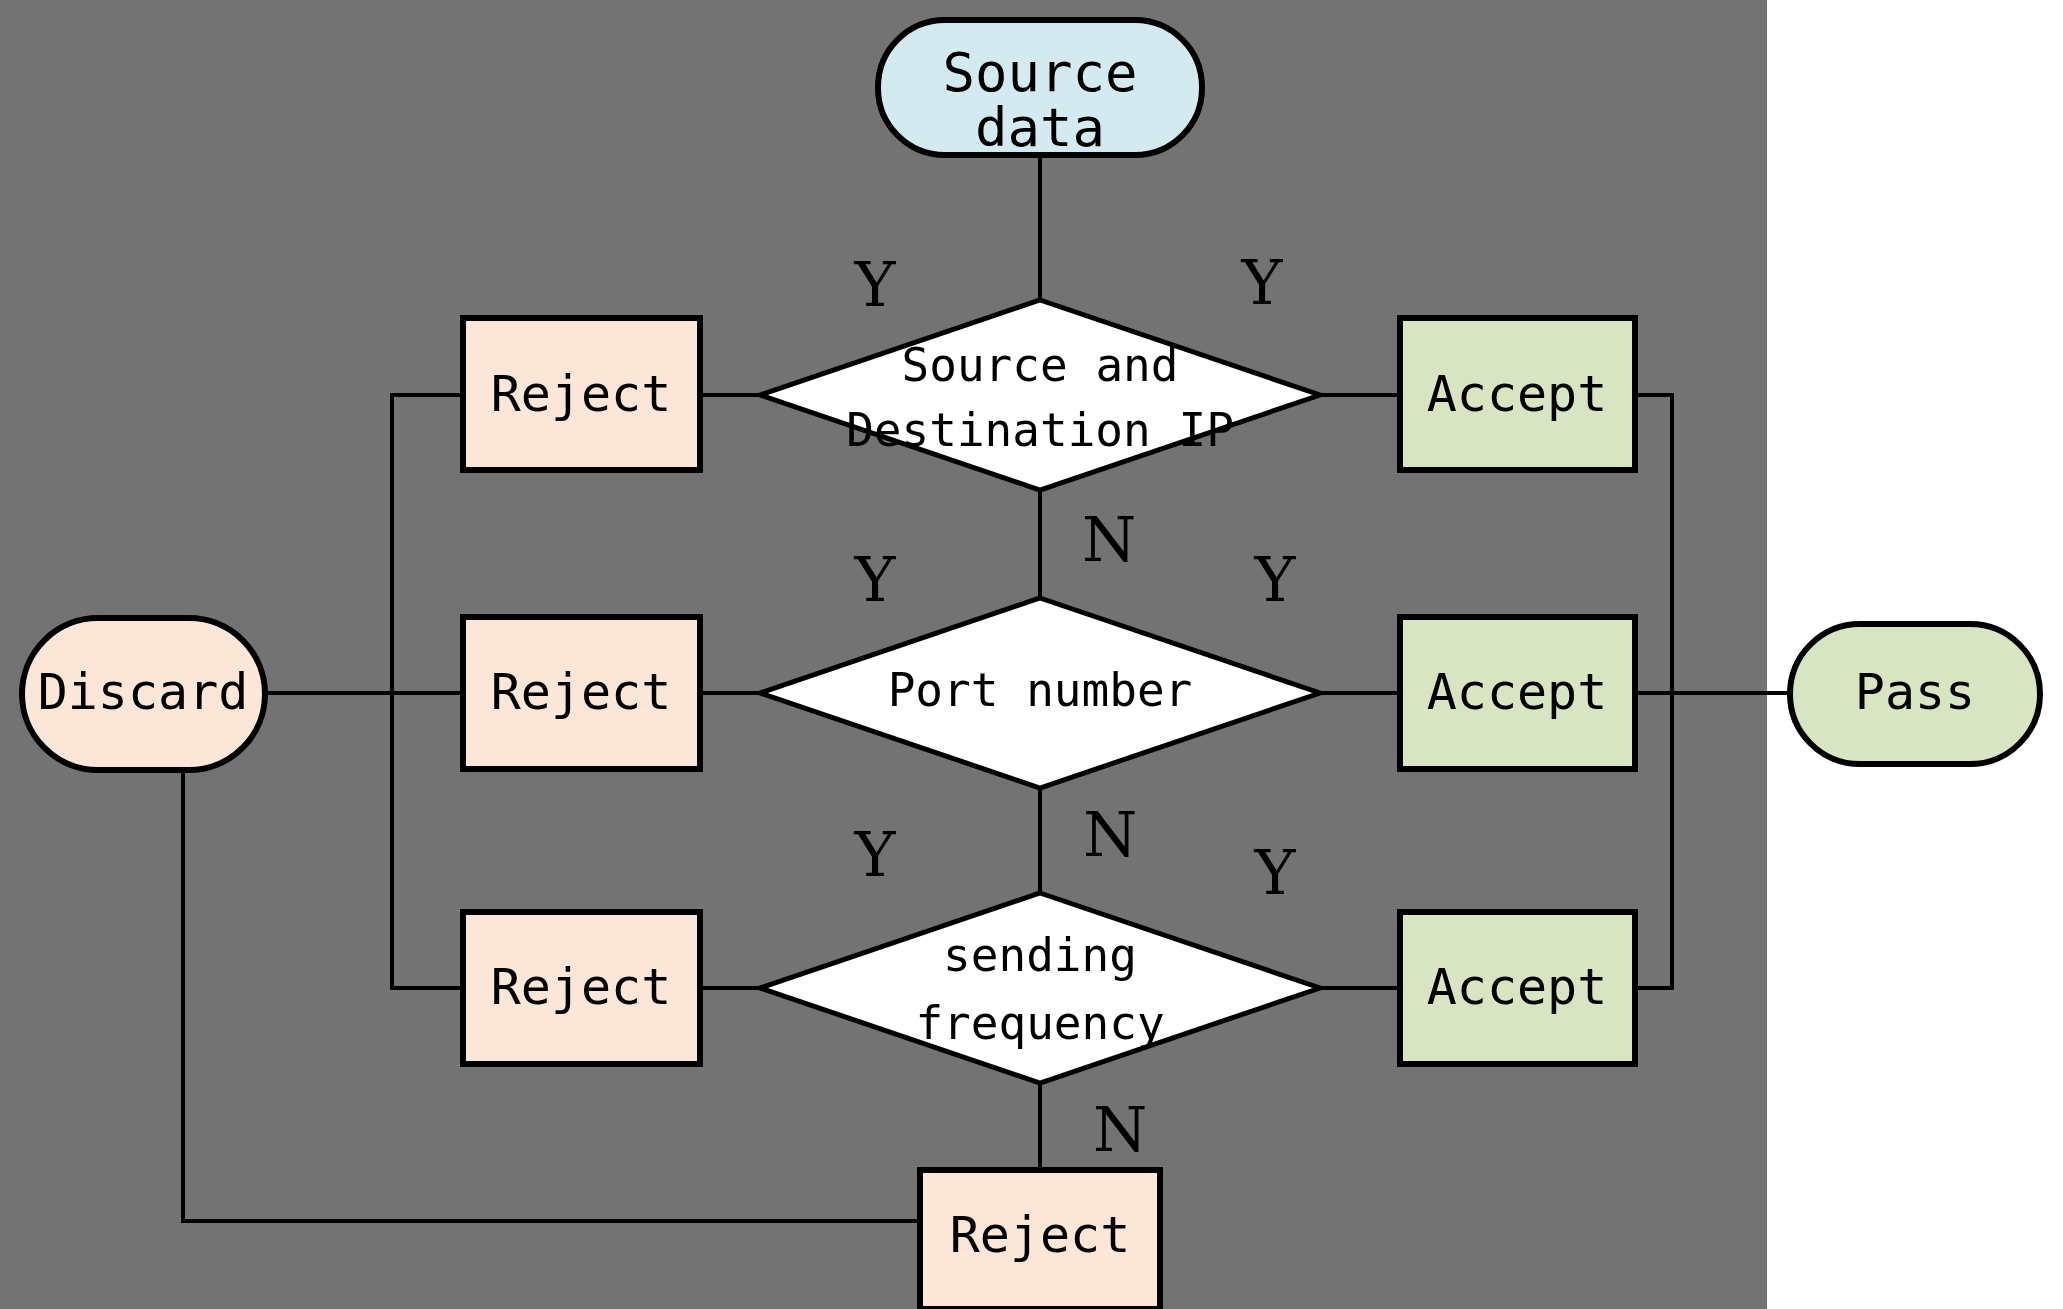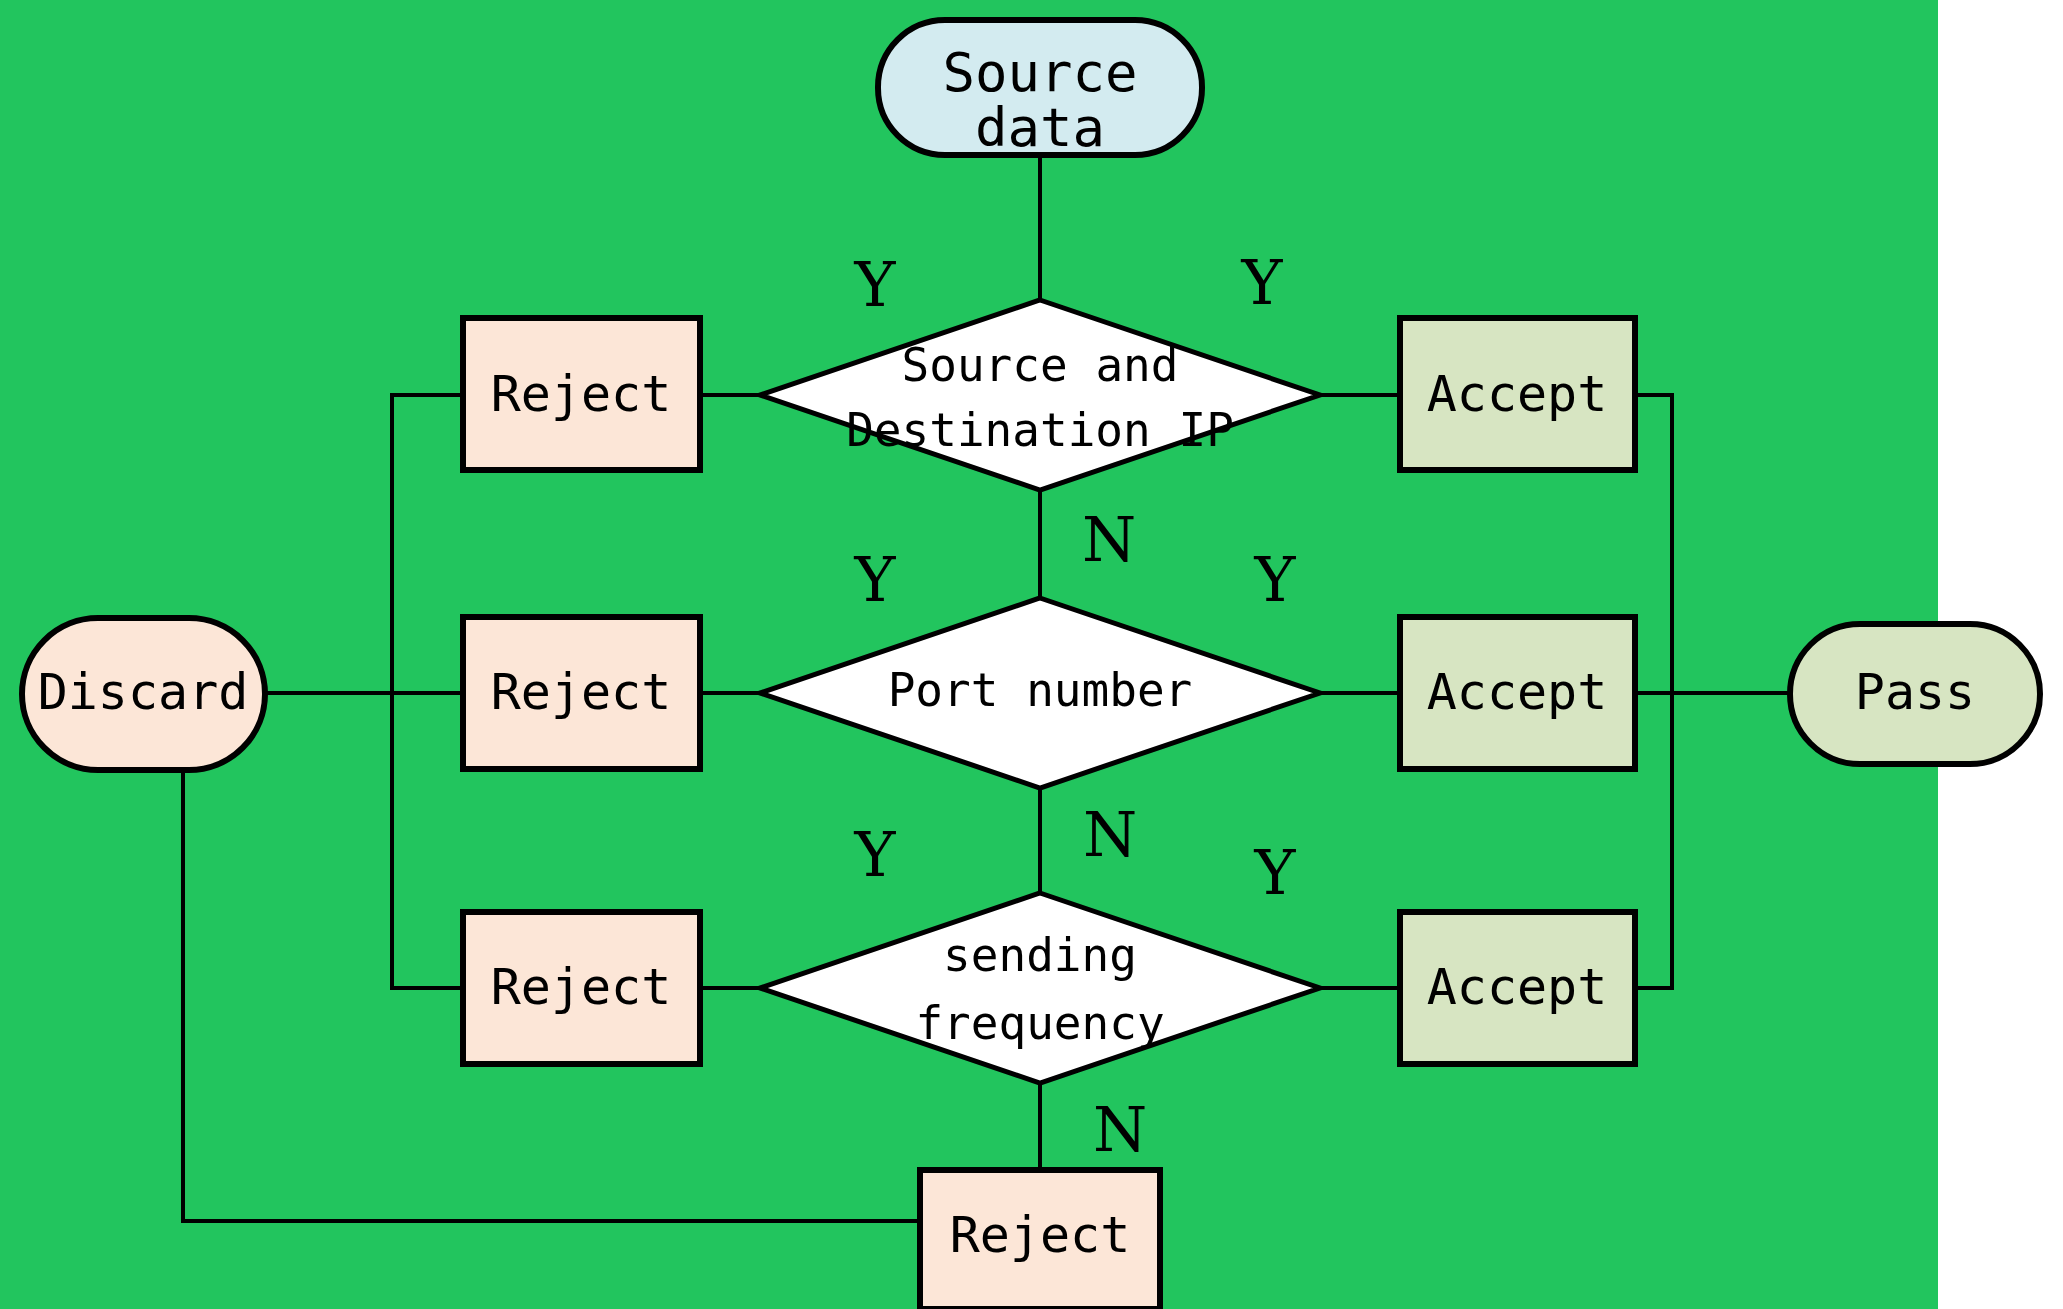--- a/index.html
+++ b/index.html
@@ -8,23 +8,23 @@
     background: #ffffff;
   }
   body {
     width: 2063px;
     height: 1309px;
     overflow: hidden;
     font-family: "DejaVu Sans Mono", monospace;
   }
   #flowchart-root {
     position: relative;
-    width: 1938px;
+    width: 1767px;
     height: 1309px;
-    background: #22c55e;
+    background: #737373;
   }
   svg.chart-canvas {
     display: block;
     width: 2063px;
     height: 1309px;
   }
   .edge {
     stroke: #000000;
     stroke-width: 4;
     fill: none;

